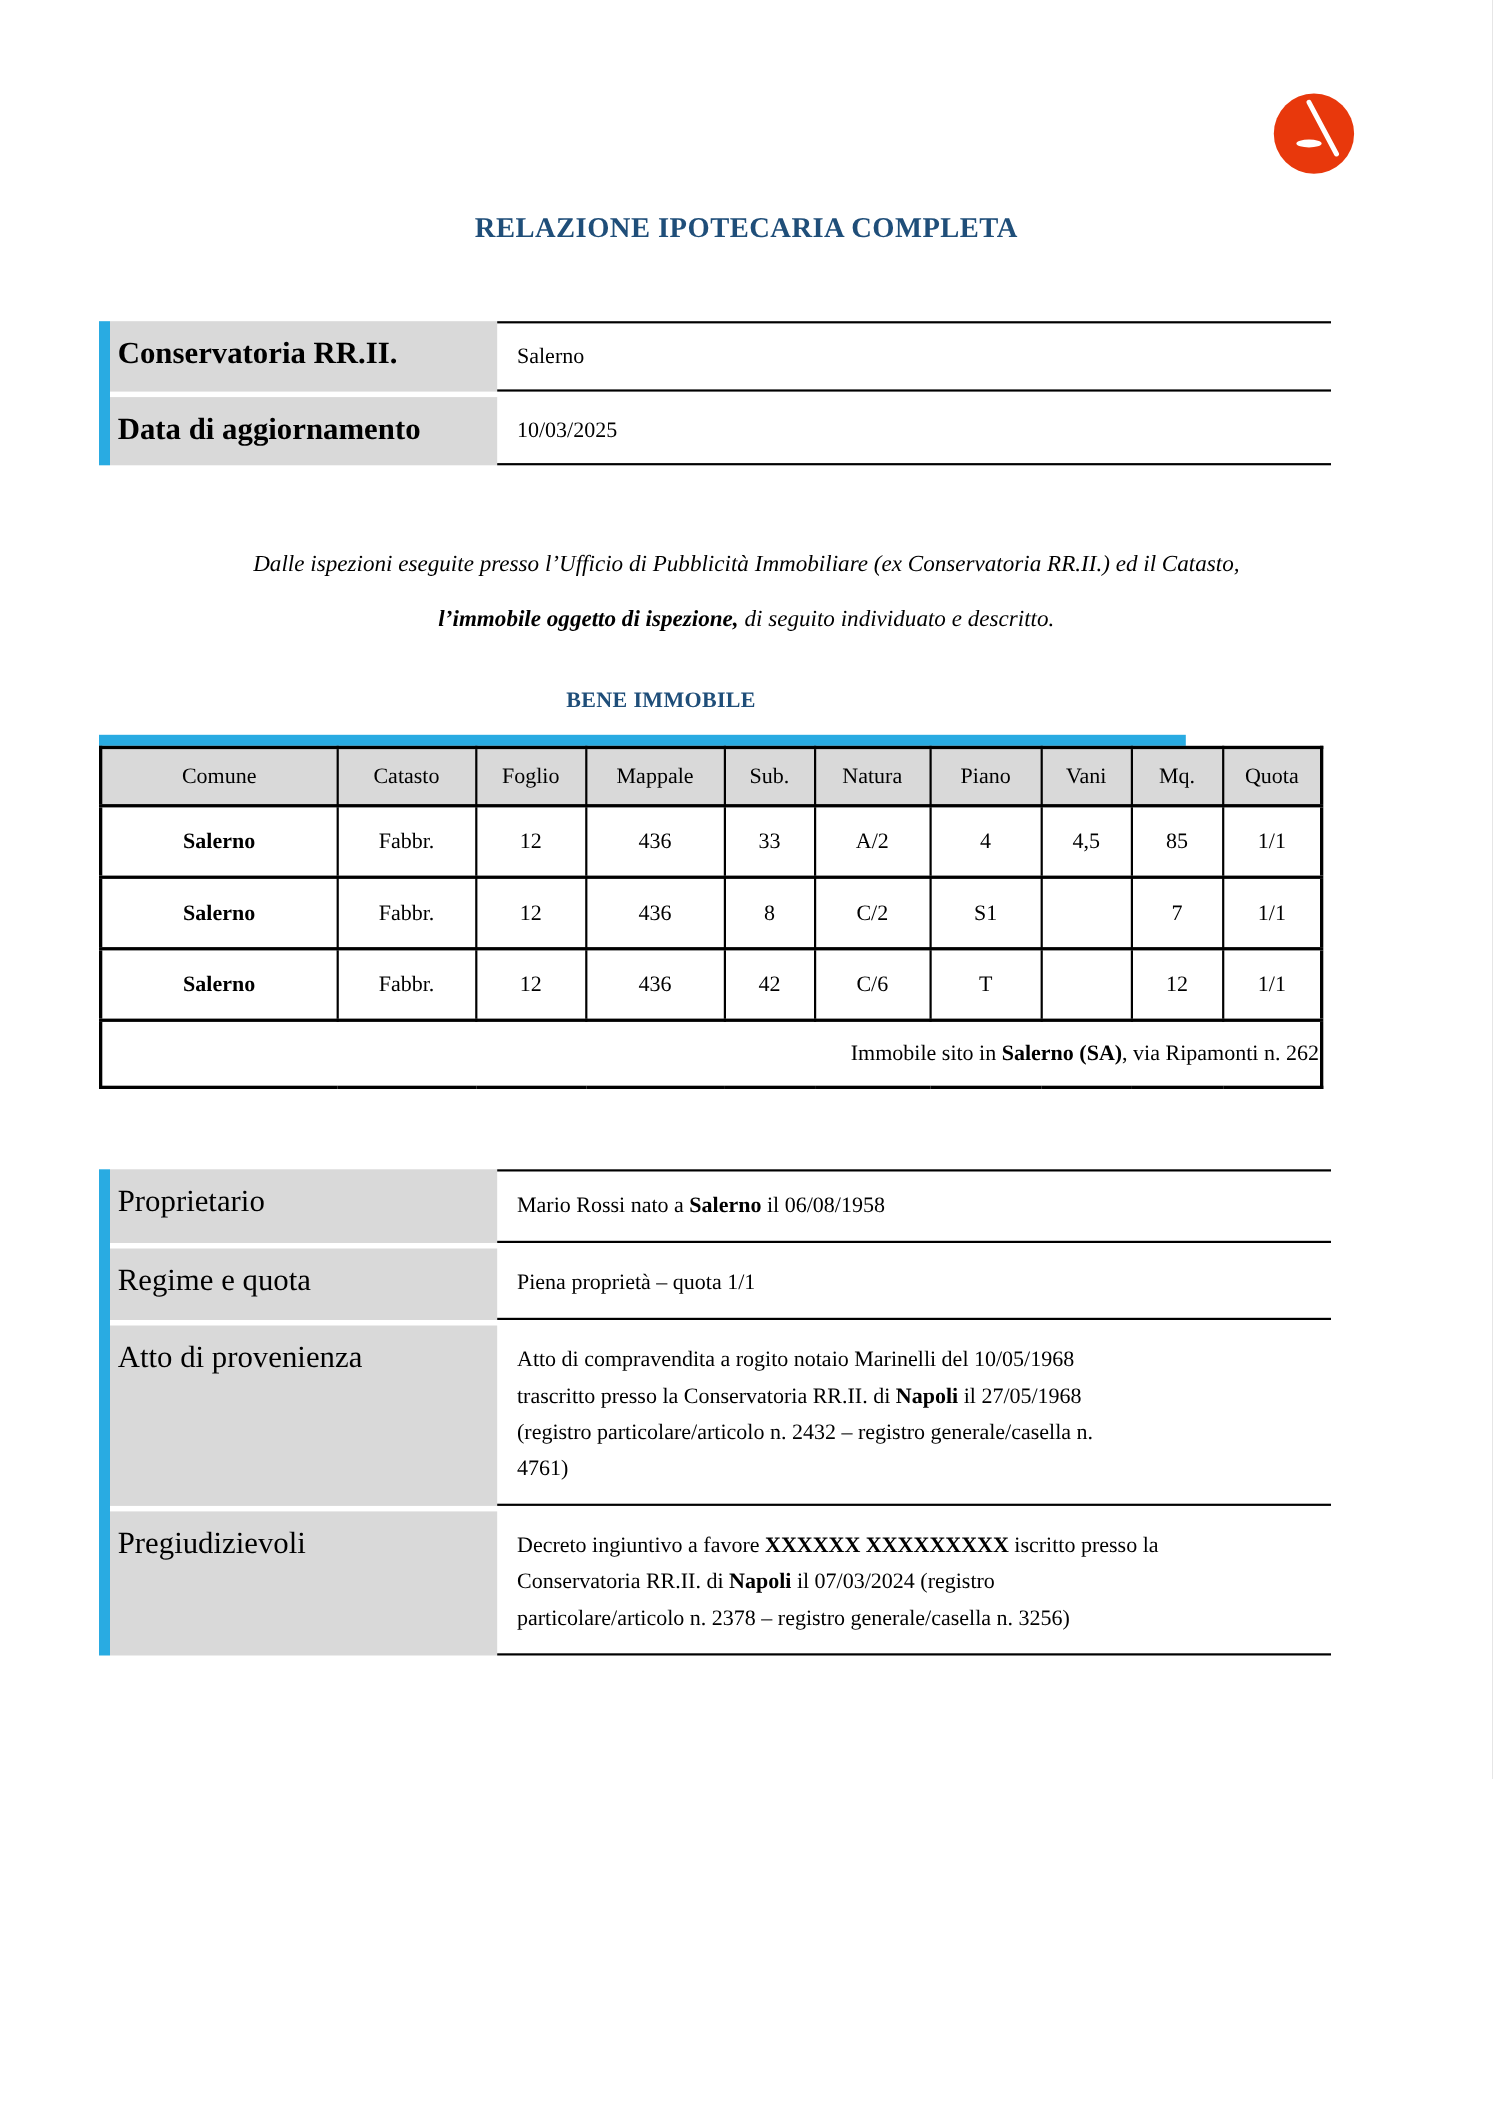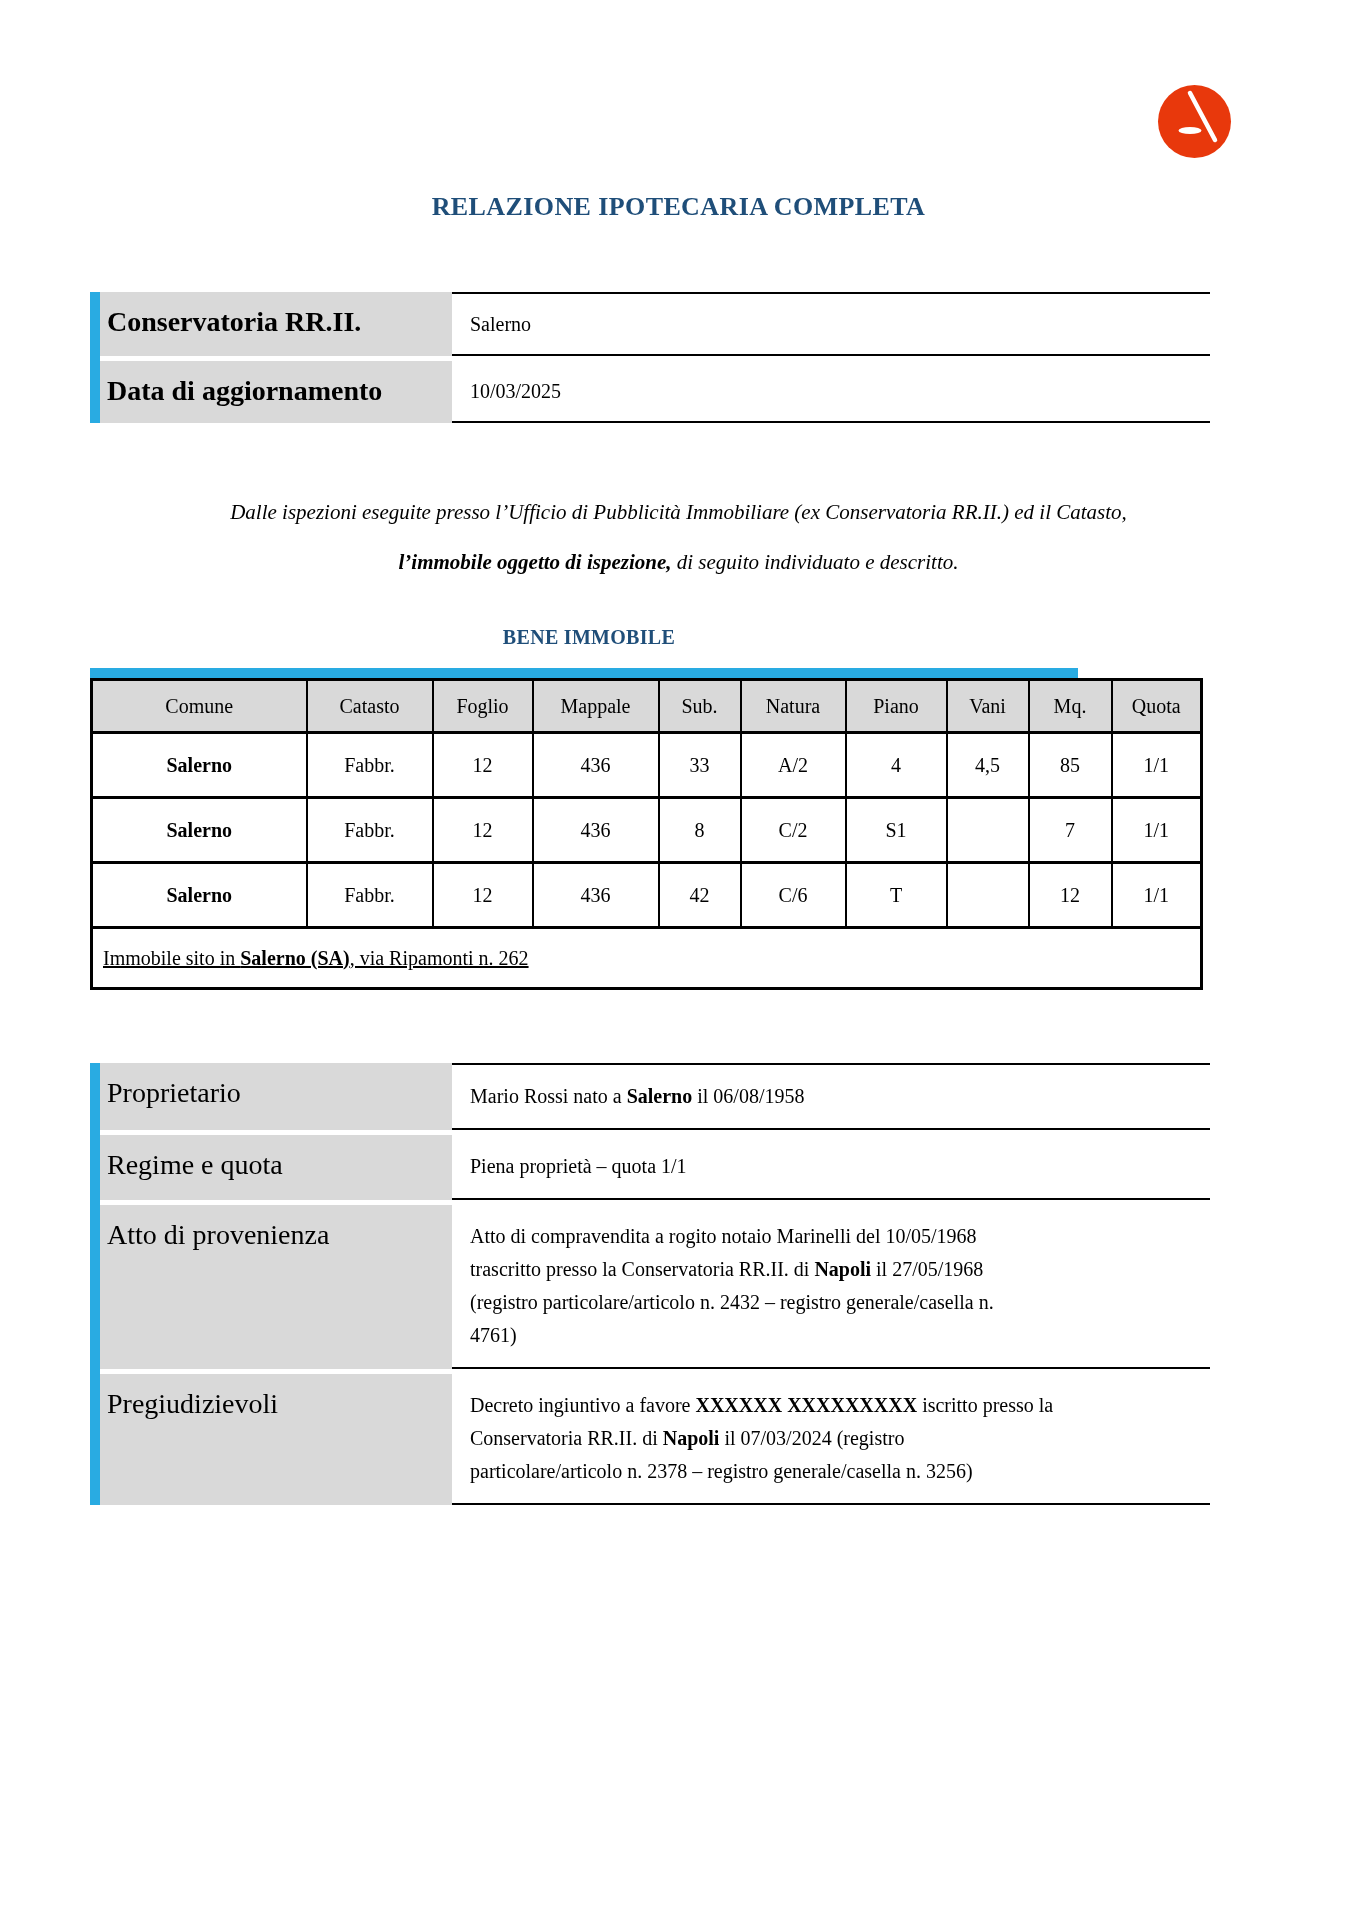--- a/index.html
+++ b/index.html
@@ -49,36 +49,36 @@
   .summary .kv-value{line-height:28px;min-height:60px;padding-top:16px;padding-bottom:16px;}
   .details{position:absolute;left:90px;top:1063px;width:1110px;}
   
   .intro{
     position:absolute;left:60px;top:487px;width:1237px;
     text-align:center;font-style:italic;font-size:21px;line-height:50px;
     white-space:pre-line;
   }
   
   .bene-heading{
-    position:absolute;top:626px;left:0;width:1178px;text-align:center;
+    position:absolute;top:626px;left:12px;width:1178px;text-align:center;
     font-size:20px;font-weight:bold;color:var(--title_navy);letter-spacing:0.3px;
   }
   .bene-wrap{position:absolute;left:90px;top:668px;width:988px;}
   .bene-bar{height:10px;background:var(--accent_blue);}
   table.bene{
     width:1110px;border-collapse:collapse;table-layout:fixed;
     font-size:20px;border:3px solid var(--ink);
   }
   table.bene th,table.bene td{border:2px solid var(--ink);text-align:center;vertical-align:middle;}
   table.bene thead th{background:var(--row_gray);height:48px;font-weight:normal;border-bottom:2.5px solid var(--ink);}
   table.bene tbody td{height:60px;}
   table.bene tbody tr{border-top:3px solid var(--ink);}
   table.bene tbody td.comune{font-weight:bold;}
   table.bene tfoot tr{border-top:3px solid var(--ink);}
-  table.bene tfoot td{height:56px;text-align:left;padding-left:10px;text-decoration:underline;}
+  table.bene tfoot td{height:56px;text-align:right;padding-left:10px;}
   .rich .b{font-weight:bold;}
 </style>
 </head>
 <body>
 
 <div class="page">
 
   <svg class="logo" viewBox="0 0 75 75">
     <circle cx="37.5" cy="37.5" r="36.5" style="fill:var(--logo_red)"></circle>
     <line x1="33" y1="9" x2="58" y2="56" stroke="#ffffff" stroke-width="4.5" stroke-linecap="round"></line>

